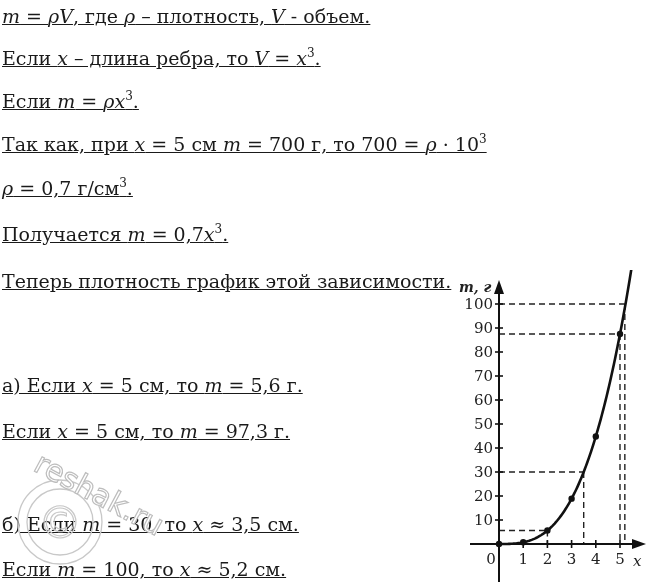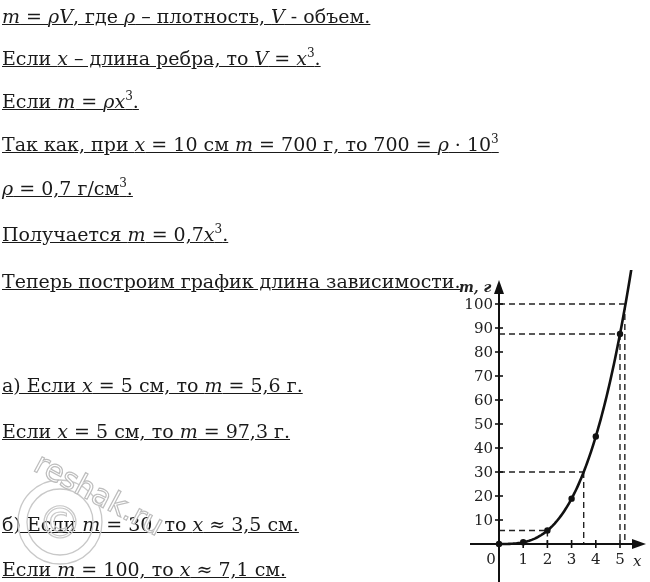--- a/index.html
+++ b/index.html
@@ -55,42 +55,42 @@
   <div class="line" style="top:4px">
     <i>m</i><span> = </span><i>ρV</i><span>, где </span><i>ρ</i><span> – плотность, </span><i>V</i><span> - объем.</span>
   </div>
   <div class="line" style="top:46px">
     <span>Если </span><i>x</i><span> – длина ребра, то </span><i>V</i><span> = </span><i>x</i><sup>3</sup><span>.</span>
   </div>
   <div class="line" style="top:89px">
     <span>Если </span><i>m</i><span> = </span><i>ρx</i><sup>3</sup><span>.</span>
   </div>
   <div class="line" style="top:132px">
-    <span>Так как, при </span><i>x</i><span> = 10 см </span><i>m</i><span> = 700 г, то 700 = </span><i>ρ</i><span> · 10</span><sup>3</sup>
+    <span>Так как, при </span><i>x</i><span> = 5 см </span><i>m</i><span> = 700 г, то 700 = </span><i>ρ</i><span> · 10</span><sup>3</sup>
   </div>
   <div class="line" style="top:176px">
     <i>ρ</i><span> = 0,7 г/см</span><sup>3</sup><span>.</span>
   </div>
   <div class="line" style="top:222px">
     <span>Получается </span><i>m</i><span> = 0,7</span><i>x</i><sup>3</sup><span>.</span>
   </div>
   <div class="line" style="top:269px">
-    <span>Теперь построим график длина зависимости.</span>
+    <span>Теперь плотность график этой зависимости.</span>
   </div>
   <div class="line" style="top:373px">
     <span>а) Если </span><i>x</i><span> = 5 см, то </span><i>m</i><span> = 5,6 г.</span>
   </div>
   <div class="line" style="top:419px">
     <span>Если </span><i>x</i><span> = 5 см, то </span><i>m</i><span> = 97,3 г.</span>
   </div>
   <div class="line" style="top:512px">
     <span>б) Если </span><i>m</i><span> = 30, то </span><i>x</i><span> ≈ 3,5 см.</span>
   </div>
   <div class="line" style="top:557px">
-    <span>Если </span><i>m</i><span> = 100, то </span><i>x</i><span> ≈ 7,1 см.</span>
+    <span>Если </span><i>m</i><span> = 100, то </span><i>x</i><span> ≈ 5,2 см.</span>
   </div>
 </div>
 
 <svg class="watermark" viewBox="0 0 170 140">
   <g fill="none" stroke="#c8c8c8" stroke-width="1.3">
     <circle cx="50" cy="92" r="42"></circle>
     <circle cx="50" cy="92" r="33"></circle>
   </g>
   <text x="50" y="108" text-anchor="middle" font-size="44" font-family="DejaVu Sans, sans-serif" fill="none" stroke="#c8c8c8" stroke-width="1.2">©</text>
   <text x="0" y="0" transform="translate(22,40) rotate(28)" font-size="30" font-family="DejaVu Sans, sans-serif" fill="#ffffff" stroke="#bdbdbd" stroke-width="1.2">reshak.ru</text>

